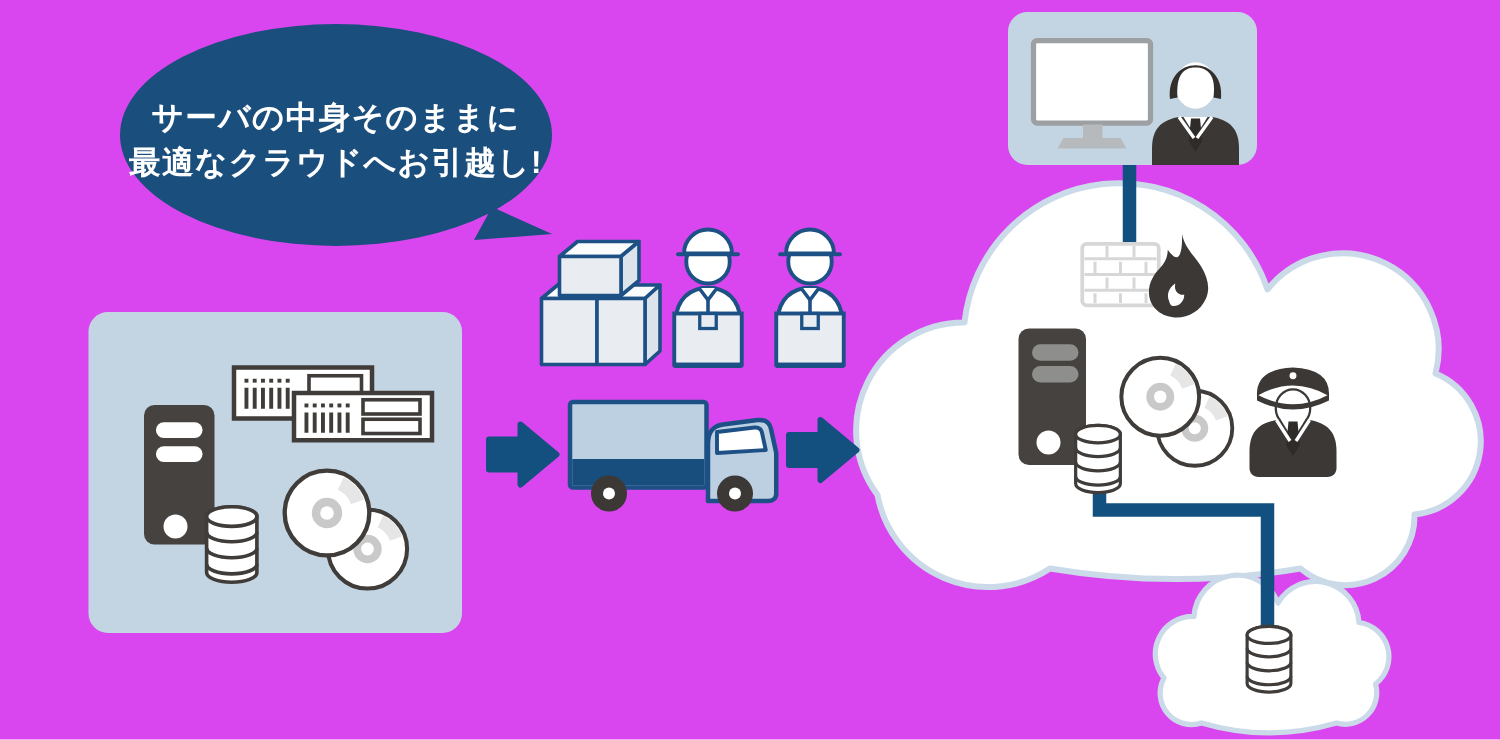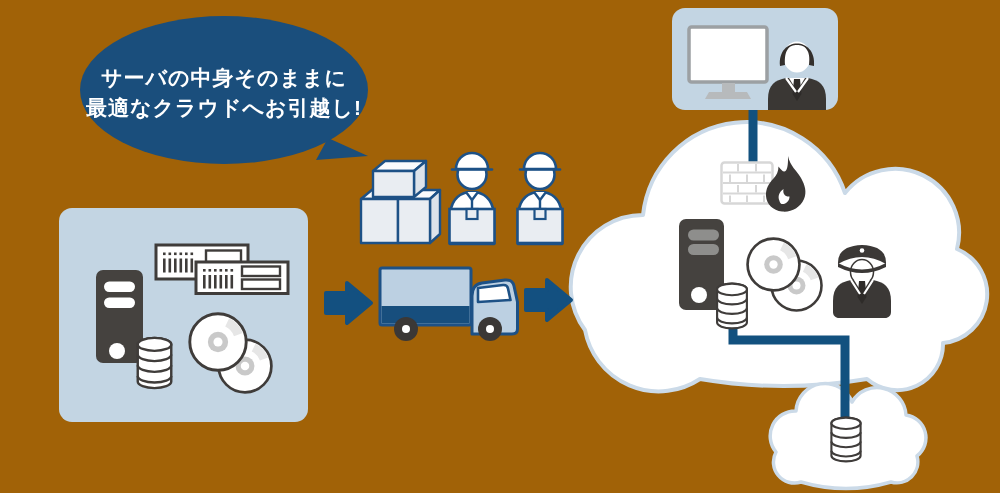--- a/index.html
+++ b/index.html
@@ -1,19 +1,19 @@
 <!DOCTYPE html>
 <html><head>
 <meta charset="utf-8">
 <style>
   html,body{margin:0;padding:0;background:#fff;}
   .stage{
     position:relative;
     width:1000px;height:493px;
-    background:#a16207;
+    background:#d946ef;
     font-family:"Liberation Sans",sans-serif;
     overflow:hidden;
   }
   svg{display:block;}
   .bubble-text{
     fill:#ffffff;
     font-family:"Liberation Sans",sans-serif;
     font-weight:bold;
     font-size:21px;
     text-anchor:middle;

